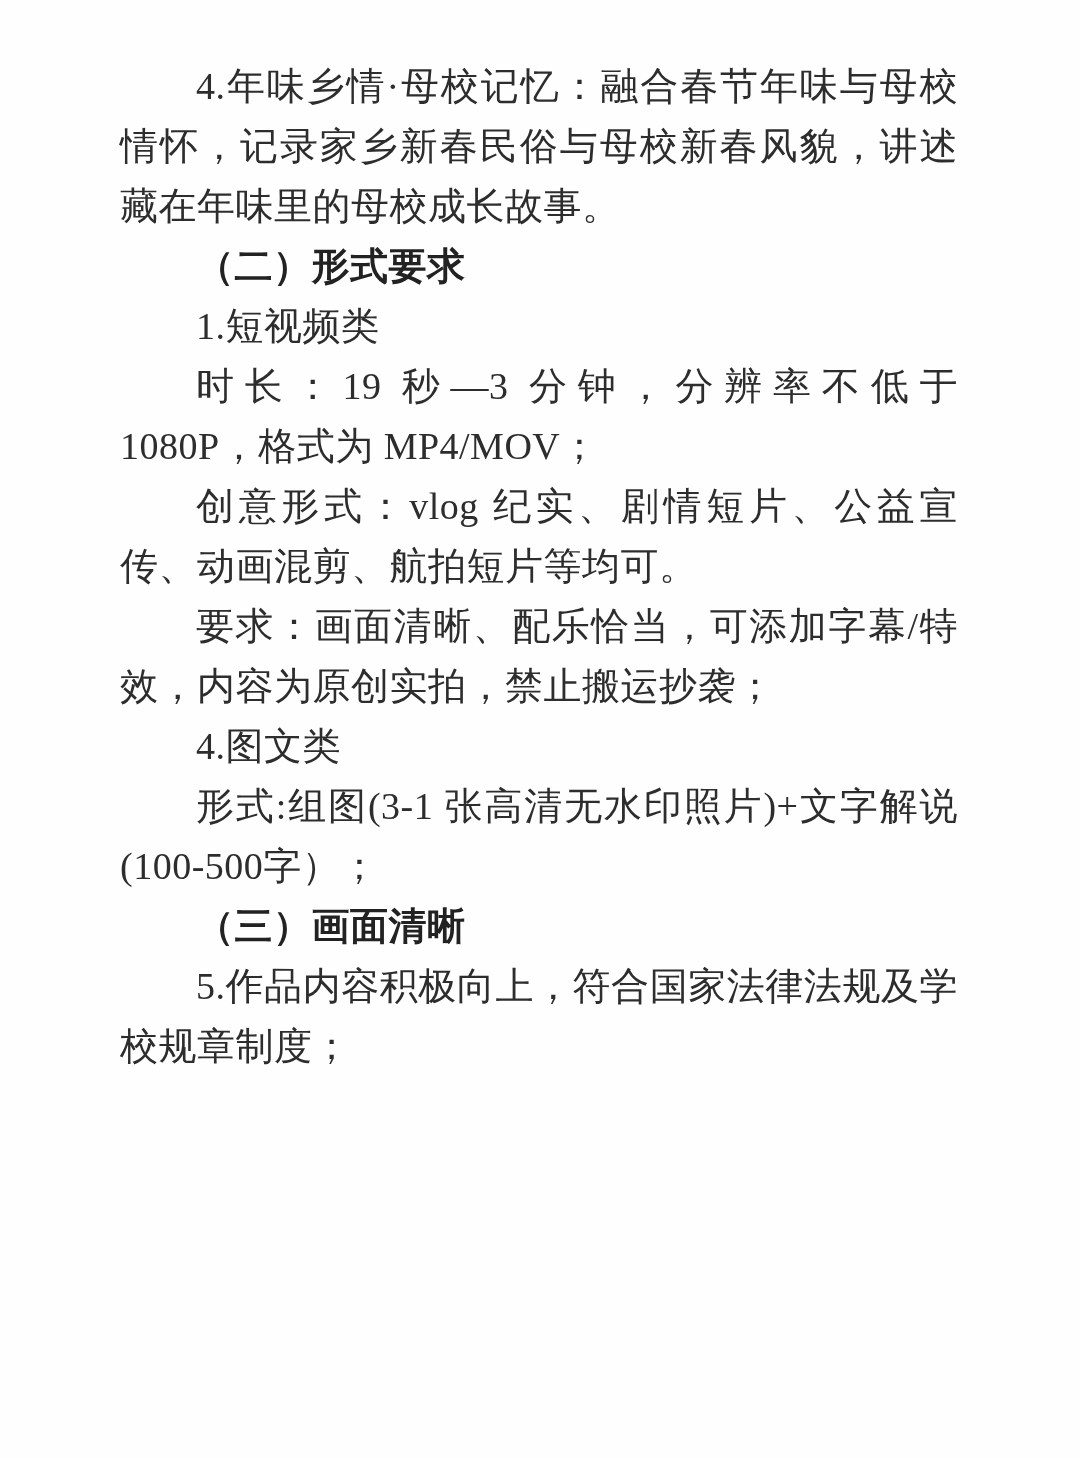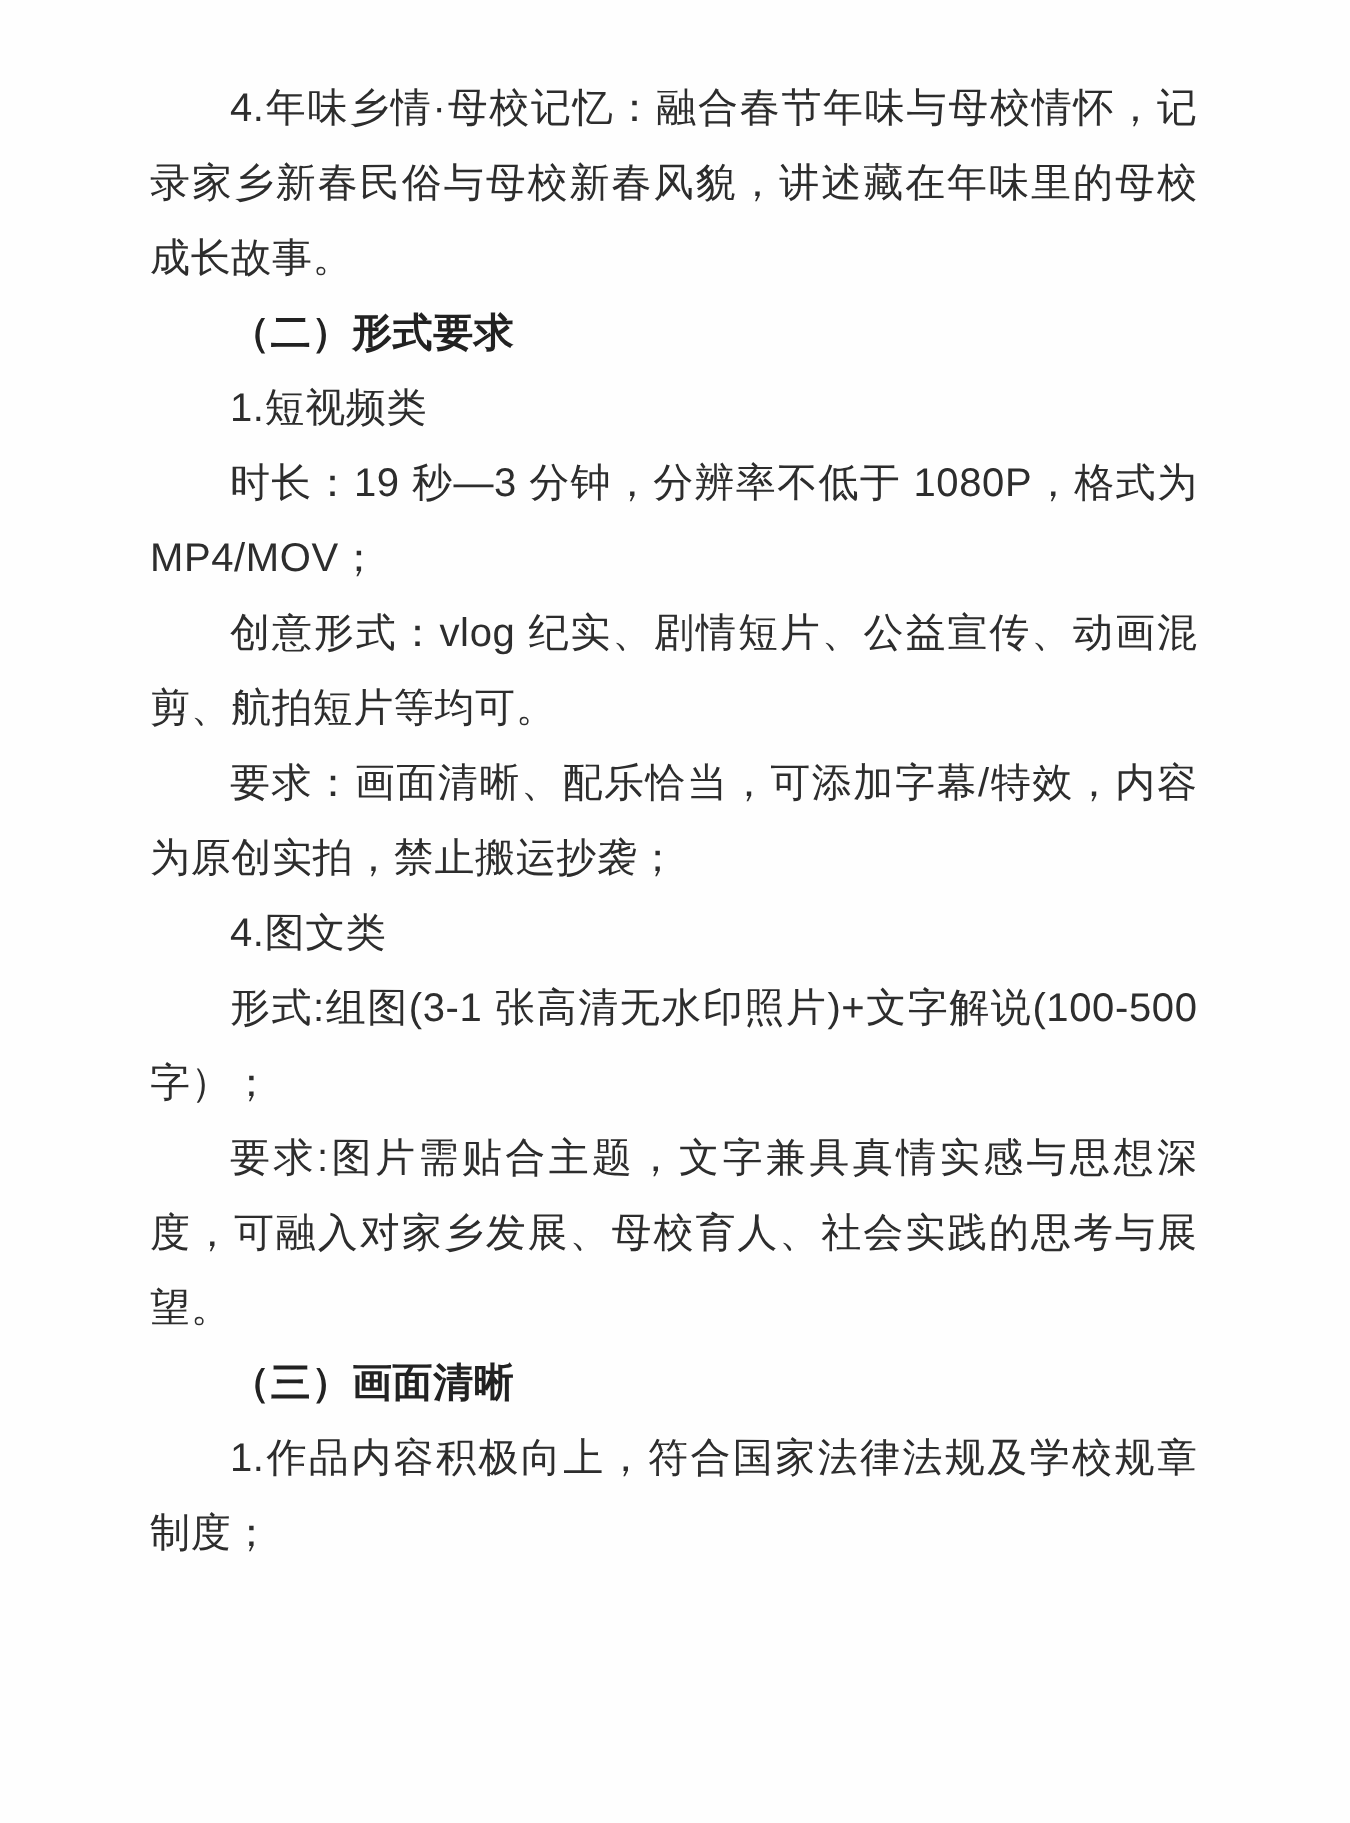--- a/index.html
+++ b/index.html
@@ -11,22 +11,22 @@
     position: relative;
     box-sizing: border-box;
     width: 1080px;
     height: 1458px;
     margin: 0 auto;
     background: #fefefe;
     padding: 56px 122px 40px 120px;
     overflow: hidden;
   }
   .doc-paragraph {
-    font-family: Liberation Sans, sans-serif;
-    font-size: 32px;
+    font-family: Liberation Serif, serif;
+    font-size: 38px;
     line-height: 60px;
     color: #2d2d2d;
     margin: 0;
     text-align: justify;
     text-indent: 2em;
     letter-spacing: 0.5px;
   }
   .doc-heading {
     font-weight: 700;
     color: #222222;
@@ -37,16 +37,15 @@
 
 <div class="page">
   <p class="doc-paragraph">4.年味乡情·母校记忆：融合春节年味与母校情怀，记录家乡新春民俗与母校新春风貌，讲述藏在年味里的母校成长故事。</p>
   <p class="doc-paragraph doc-heading">（二）形式要求</p>
   <p class="doc-paragraph">1.短视频类</p>
   <p class="doc-paragraph">时长：19 秒—3 分钟，分辨率不低于 1080P，格式为 MP4/MOV；</p>
   <p class="doc-paragraph">创意形式：vlog 纪实、剧情短片、公益宣传、动画混剪、航拍短片等均可。</p>
   <p class="doc-paragraph">要求：画面清晰、配乐恰当，可添加字幕/特效，内容为原创实拍，禁止搬运抄袭；</p>
   <p class="doc-paragraph">4.图文类</p>
   <p class="doc-paragraph">形式:组图(3-1 张高清无水印照片)+文字解说(100-500字）；</p>
-  <p class="doc-paragraph">要求:图片需贴合主题，文字兼具真情实感与思想深度，可融入对家乡发展、母校育人、社会实践的思考与展望。</p>
   <p class="doc-paragraph doc-heading">（三）画面清晰</p>
-  <p class="doc-paragraph">1.作品内容积极向上，符合国家法律法规及学校规章制度；</p>
+  <p class="doc-paragraph">5.作品内容积极向上，符合国家法律法规及学校规章制度；</p>
 </div>
 
 </body></html>

